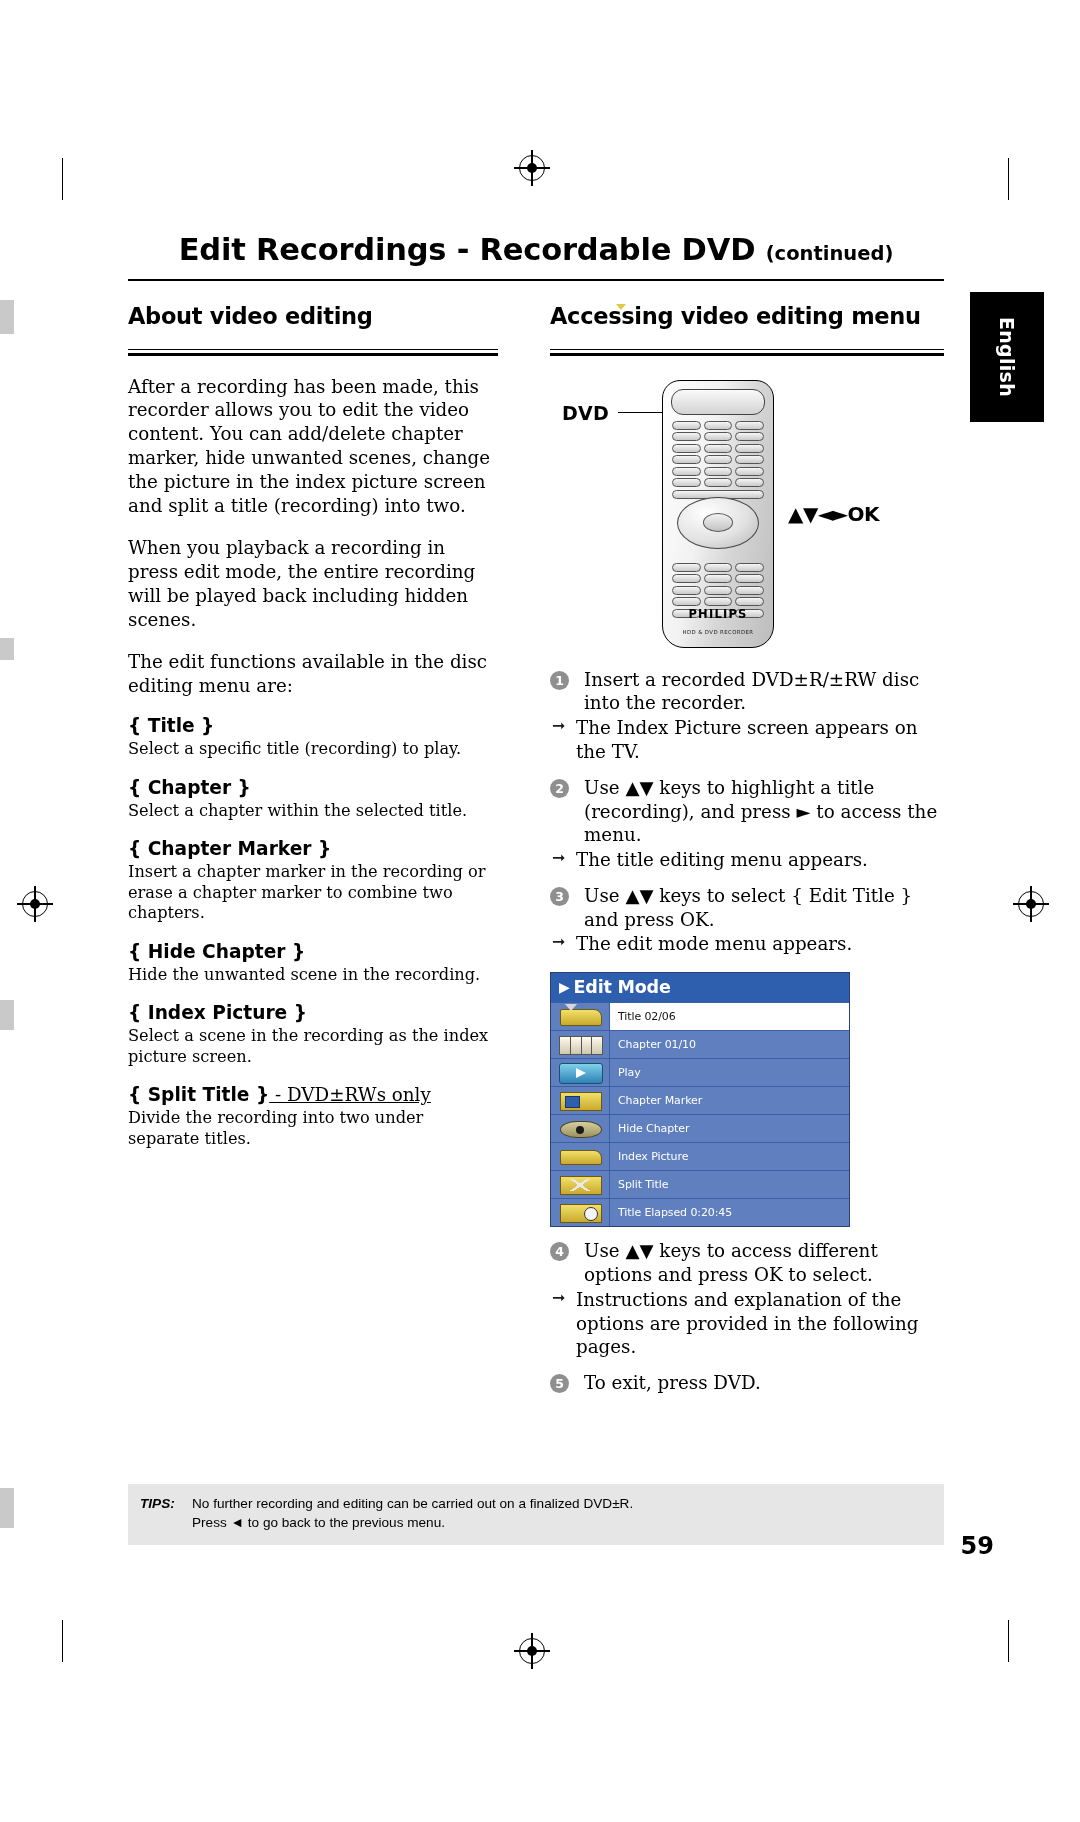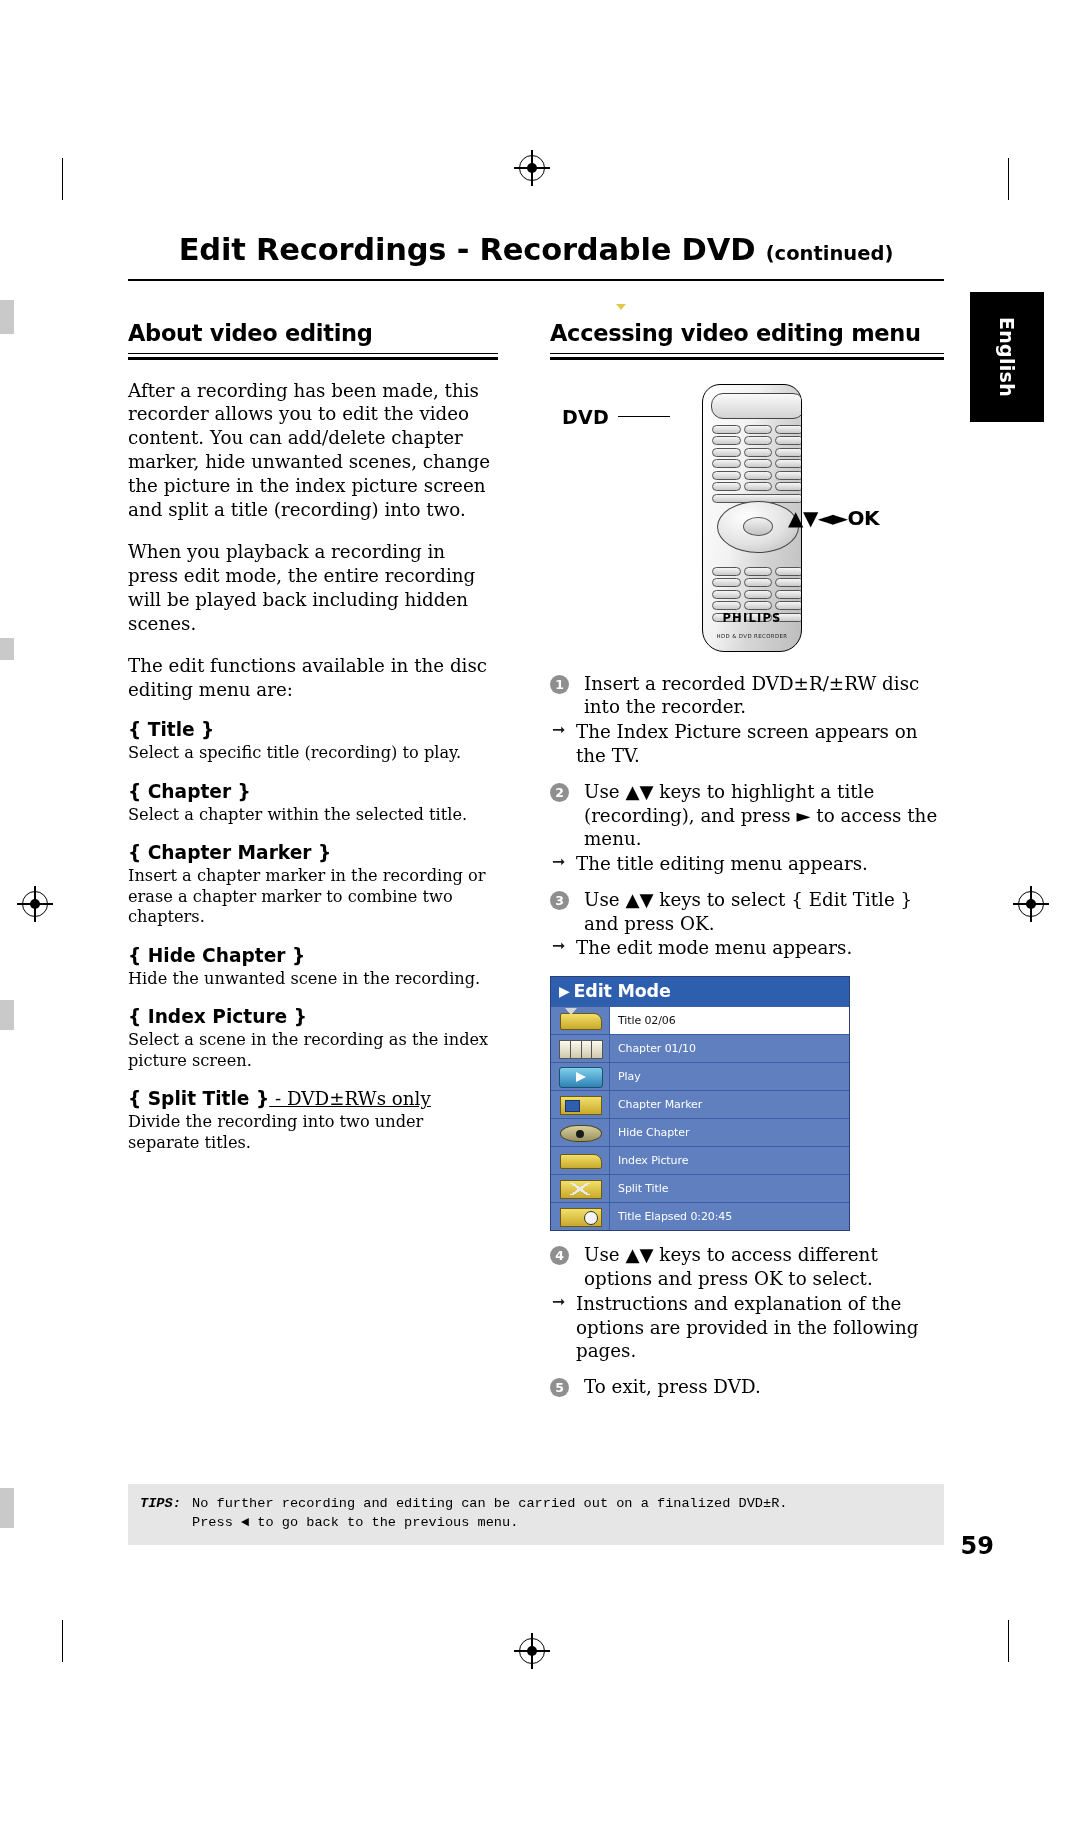--- a/index.html
+++ b/index.html
@@ -109,23 +109,22 @@
     left: 422px;
     top: 0;
     width: 394px;
   }
 
   .sec-head {
     font-family: "DejaVu Sans", sans-serif;
     font-size: 22.5px;
     font-weight: bold;
     letter-spacing: -0.3px;
-    padding-bottom: 7px;
+    padding-bottom: 20px;
     border-bottom: 1.5px solid #000;
-    margin-top: 17px;
   }
   .sec-head-underline {
     border-top: 3.2px solid #000;
     margin-top: 2.6px;
   }
 
   .body-text {
     font-family: "DejaVu Serif", serif;
     font-size: 18.3px;
     line-height: 1.30;
@@ -171,28 +170,27 @@
     left: 68px;
     top: 38px;
     width: 52px;
     height: 1.7px;
     background: #000;
   }
   .remote-body {
     position: absolute;
     left: 112px;
     top: 6px;
-    width: 100px;
+    width: 112px;
     height: 268px;
     border: 1.6px solid #000;
     border-radius: 18px 18px 22px 22px;
     background: linear-gradient(100deg,#ffffff 0%, #f2f2f2 38%, #d6d6d6 62%, #bcbcbc 100%);
     box-sizing: border-box;
     overflow: hidden;
-    margin-left: 40px;
   }
   .remote-top {
     position: absolute;
     left: 8px; top: 8px;
     width: 94px; height: 26px;
     border: 1.3px solid #444;
     border-radius: 12px;
     background: linear-gradient(180deg,#fafafa,#d3d3d3);
     box-sizing: border-box;
   }
@@ -503,21 +501,21 @@
     left: 128px;
     top: 1484px;
     width: 816px;
     background: #e6e6e6;
     padding: 10px 0 12px 0;
   }
   .tips-inner {
     position: relative;
     padding-left: 64px;
     padding-right: 12px;
-    font-family: Liberation Mono, monospace;
+    font-family: Liberation Sans, sans-serif;
     font-size: 13.6px;
     line-height: 1.42;
   }
   .tips-label {
     position: absolute;
     left: 12px;
     top: 0;
     font-style: italic;
     font-weight: bold;
     font-size: 13.6px;

